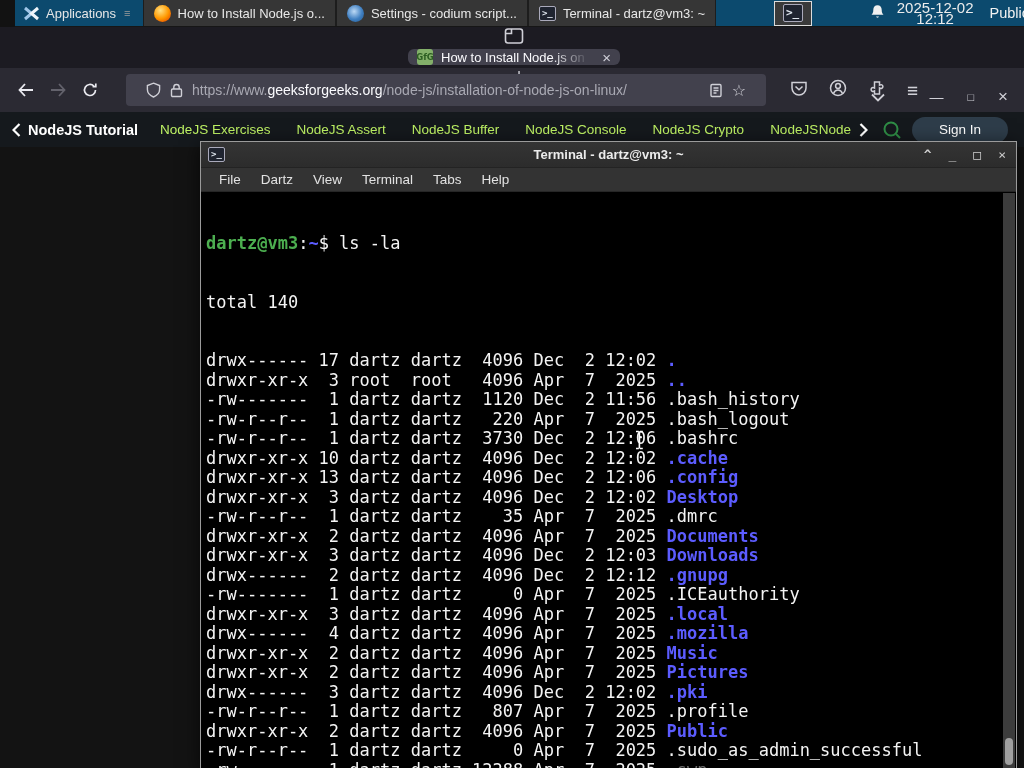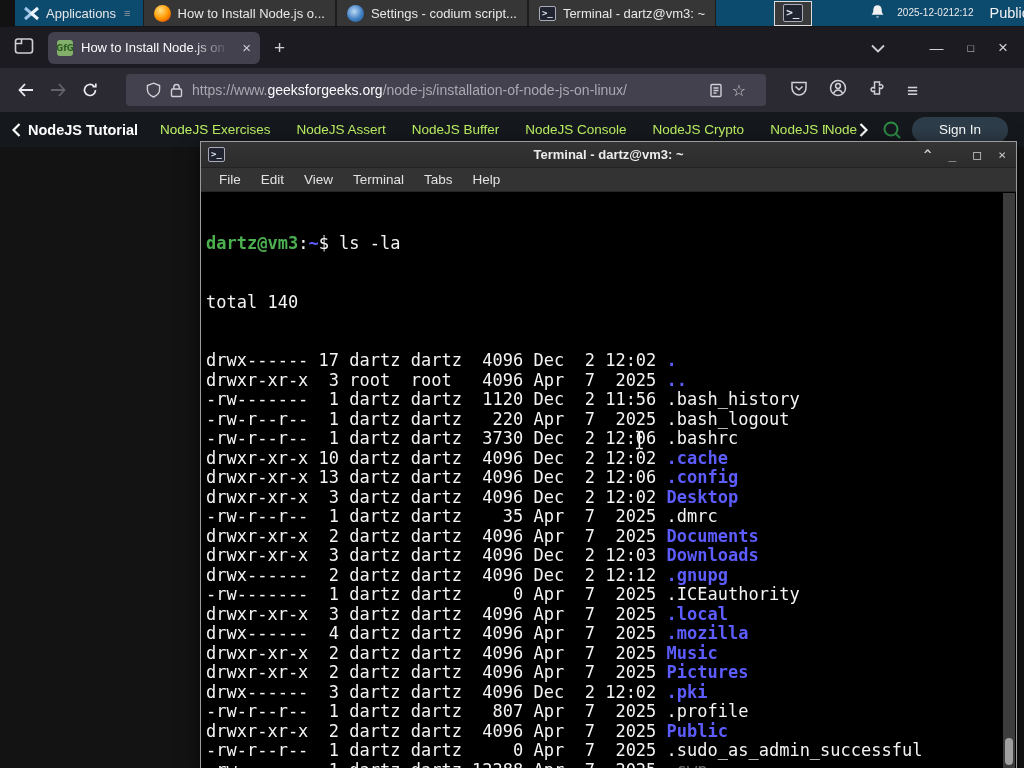--- a/index.html
+++ b/index.html
@@ -20,26 +20,26 @@
     background:radial-gradient(circle at 38% 32%,#ffe082,#ff9800 52%,#e65100 85%);}
   .set-ball{width:17px;height:17px;border-radius:50%;flex:none;
     background:radial-gradient(circle at 42% 38%,#bcd9f5,#3f7fc1 55%,#235a92);}
   .term-ico{width:17px;height:15px;flex:none;background:#1f2430;border:1px solid #aab;
     border-radius:2px;color:#dfe6ee;font-family:"DejaVu Sans Mono",monospace;font-size:9px;
     line-height:13px;text-align:left;padding-left:2px;font-weight:bold;}
   .tray-term{margin-left:auto;margin-right:auto;width:38px;height:25px;border:1px solid #dcdcdc;
     background:#3a3a3a;display:flex;align-items:center;justify-content:center;}
   .tray-term .term-ico{width:20px;height:18px;font-size:11px;line-height:16px;}
   .panel-right{display:flex;align-items:center;gap:12px;padding-right:10px;}
-  .clock{display:flex;flex-direction:row;align-items:center;font-size:10px;line-height:11.5px;color:#ececec;}
+  .clock{display:flex;flex-direction:column;align-items:center;font-size:15px;line-height:11.5px;color:#ececec;}
   .user-name{font-size:14.5px;color:#f2f2f2;margin-left:4px;}
 
   
   #firefox{position:absolute;top:27px;left:0;width:1024px;height:741px;background:#121212;z-index:1;}
-  .tabbar{height:41px;background:#1c1b22;display:flex;align-items:center;}
+  .tabbar{height:41px;background:#1c1b22;display:flex;align-items:center;flex-direction:column;}
   .ffview{margin:0 10px 0 14px;color:#d0d0d7;}
   .tab{width:212px;height:32px;background:#42414d;border-radius:6px;margin-left:4px;display:flex;
     align-items:center;padding:0 9px;gap:8px;color:#fbfbfe;font-size:13px;}
   .favicon{width:16px;height:16px;border-radius:3px;background:#83b06a;flex:none;display:flex;
     align-items:center;justify-content:center;color:#2c5e22;font-weight:bold;font-size:8.5px;
     font-family:"DejaVu Sans",sans-serif;}
   .tab-title{flex:1;white-space:nowrap;overflow:hidden;
     -webkit-mask-image:linear-gradient(90deg,#000 72%,transparent 97%);
     mask-image:linear-gradient(90deg,#000 72%,transparent 97%);}
   .tab-close{color:#cfcfd8;font-size:15px;line-height:15px;flex:none;}
@@ -200,21 +200,21 @@
       </span>
       <div class="nav-items">
           <span class="nav-item">NodeJS Exercises</span>
           <span class="nav-item">NodeJS Assert</span>
           <span class="nav-item">NodeJS Buffer</span>
           <span class="nav-item">NodeJS Console</span>
           <span class="nav-item">NodeJS Crypto</span>
           <span class="nav-item">NodeJS DNS</span>
         </div>
       <span class="nav-more">
-        <span class="nav-item" style="margin-right:2px;">Node</span>
+        <span class="nav-item" style="margin-right:8px;">Node</span>
         <svg width="9" height="14" viewBox="0 0 9 14" fill="none" stroke="#fff" stroke-width="2.2">
             <path d="M1.5 1l6 6-6 6"></path>
           </svg>
       </span>
       <span class="site-search">
         <svg width="20" height="20" viewBox="0 0 20 20" fill="none" stroke="#2f8d46" stroke-width="2">
           <circle cx="9" cy="9" r="6.5"></circle>
             <path d="M14 14l4 4"></path>
         </svg>
       </span>
@@ -230,21 +230,21 @@
       <span class="t-title">Terminal - dartz@vm3: ~</span>
       <span class="t-ctl">
         <span class="shade">^</span>
         <span>_</span>
         <span>□</span>
         <span>×</span>
       </span>
     </div>
     <div class="t-menubar">
         <span class="t-menu-item">File</span>
-        <span class="t-menu-item">Edit</span>
+        <span class="t-menu-item">Dartz</span>
         <span class="t-menu-item">View</span>
         <span class="t-menu-item">Terminal</span>
         <span class="t-menu-item">Tabs</span>
         <span class="t-menu-item">Help</span>
       </div>
     <div class="t-screen">
       <div class="trow"><span class="t-green">dartz@vm3</span><span>:</span><span class="t-blue">~</span><span>$ </span><span>ls -la</span></div>
       <div class="trow">total 140</div>
       <div id="listing"><div class="trow"><span>drwx------ 17 dartz dartz  4096 Dec  2 12:02 </span><span class="t-blue">.</span></div><div class="trow"><span>drwxr-xr-x  3 root  root   4096 Apr  7  2025 </span><span class="t-blue">..</span></div><div class="trow"><span>-rw-------  1 dartz dartz  1120 Dec  2 11:56 </span><span class="">.bash_history</span></div><div class="trow"><span>-rw-r--r--  1 dartz dartz   220 Apr  7  2025 </span><span class="">.bash_logout</span></div><div class="trow"><span>-rw-r--r--  1 dartz dartz  3730 Dec  2 12:06 </span><span class="">.bashrc</span></div><div class="trow"><span>drwxr-xr-x 10 dartz dartz  4096 Dec  2 12:02 </span><span class="t-blue">.cache</span></div><div class="trow"><span>drwxr-xr-x 13 dartz dartz  4096 Dec  2 12:06 </span><span class="t-blue">.config</span></div><div class="trow"><span>drwxr-xr-x  3 dartz dartz  4096 Dec  2 12:02 </span><span class="t-blue">Desktop</span></div><div class="trow"><span>-rw-r--r--  1 dartz dartz    35 Apr  7  2025 </span><span class="">.dmrc</span></div><div class="trow"><span>drwxr-xr-x  2 dartz dartz  4096 Apr  7  2025 </span><span class="t-blue">Documents</span></div><div class="trow"><span>drwxr-xr-x  3 dartz dartz  4096 Dec  2 12:03 </span><span class="t-blue">Downloads</span></div><div class="trow"><span>drwx------  2 dartz dartz  4096 Dec  2 12:12 </span><span class="t-blue">.gnupg</span></div><div class="trow"><span>-rw-------  1 dartz dartz     0 Apr  7  2025 </span><span class="">.ICEauthority</span></div><div class="trow"><span>drwxr-xr-x  3 dartz dartz  4096 Apr  7  2025 </span><span class="t-blue">.local</span></div><div class="trow"><span>drwx------  4 dartz dartz  4096 Apr  7  2025 </span><span class="t-blue">.mozilla</span></div><div class="trow"><span>drwxr-xr-x  2 dartz dartz  4096 Apr  7  2025 </span><span class="t-blue">Music</span></div><div class="trow"><span>drwxr-xr-x  2 dartz dartz  4096 Apr  7  2025 </span><span class="t-blue">Pictures</span></div><div class="trow"><span>drwx------  3 dartz dartz  4096 Dec  2 12:02 </span><span class="t-blue">.pki</span></div><div class="trow"><span>-rw-r--r--  1 dartz dartz   807 Apr  7  2025 </span><span class="">.profile</span></div><div class="trow"><span>drwxr-xr-x  2 dartz dartz  4096 Apr  7  2025 </span><span class="t-blue">Public</span></div><div class="trow"><span>-rw-r--r--  1 dartz dartz     0 Apr  7  2025 </span><span class="">.sudo_as_admin_successful</span></div><div class="trow"><span>-rw-------  1 dartz dartz 12288 Apr  7  2025 </span><span class="t-dim">.swp</span></div></div>
     </div>

